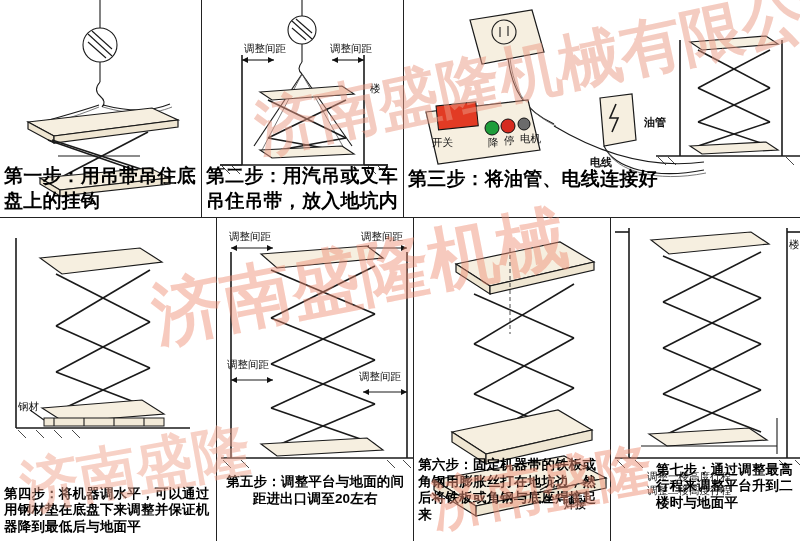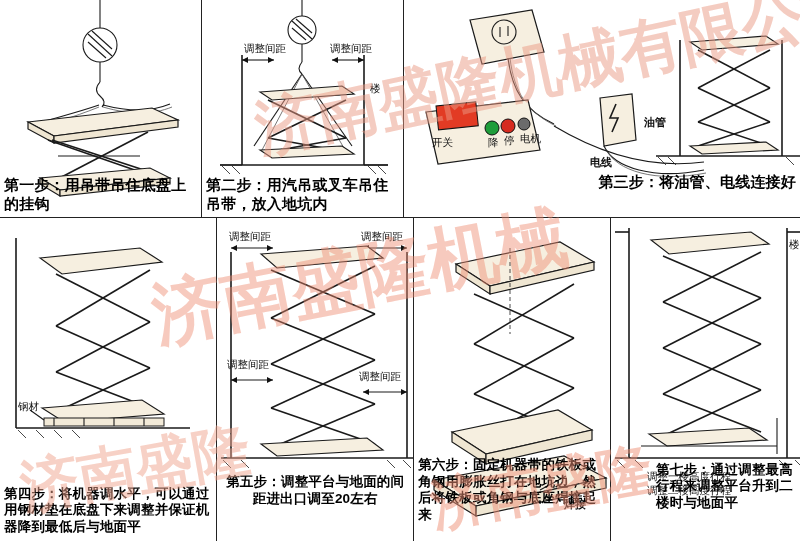--- a/index.html
+++ b/index.html
@@ -35,28 +35,28 @@
 
   .art{
     position:absolute;
     left:0;top:0;right:0;
     bottom:0;
   }
   .caption{
     position:absolute;
     left:4px;right:4px;
     bottom:4px;
-    font-size:15px;
+    font-size:19px;
     line-height:1.28;
     font-weight:bold;
     color:#000;
     letter-spacing:0.2px;
   }
   .caption.small{font-size:13.5px;line-height:1.22;}
-  .caption.center{text-align:right;margin-top:32px;}
+  .caption.center{text-align:left;margin-top:32px;}
 
   
   .wm{
     position:absolute;
     pointer-events:none;
     color:#e2765f;
     opacity:.55;
     font-weight:bold;
     white-space:nowrap;
   }

